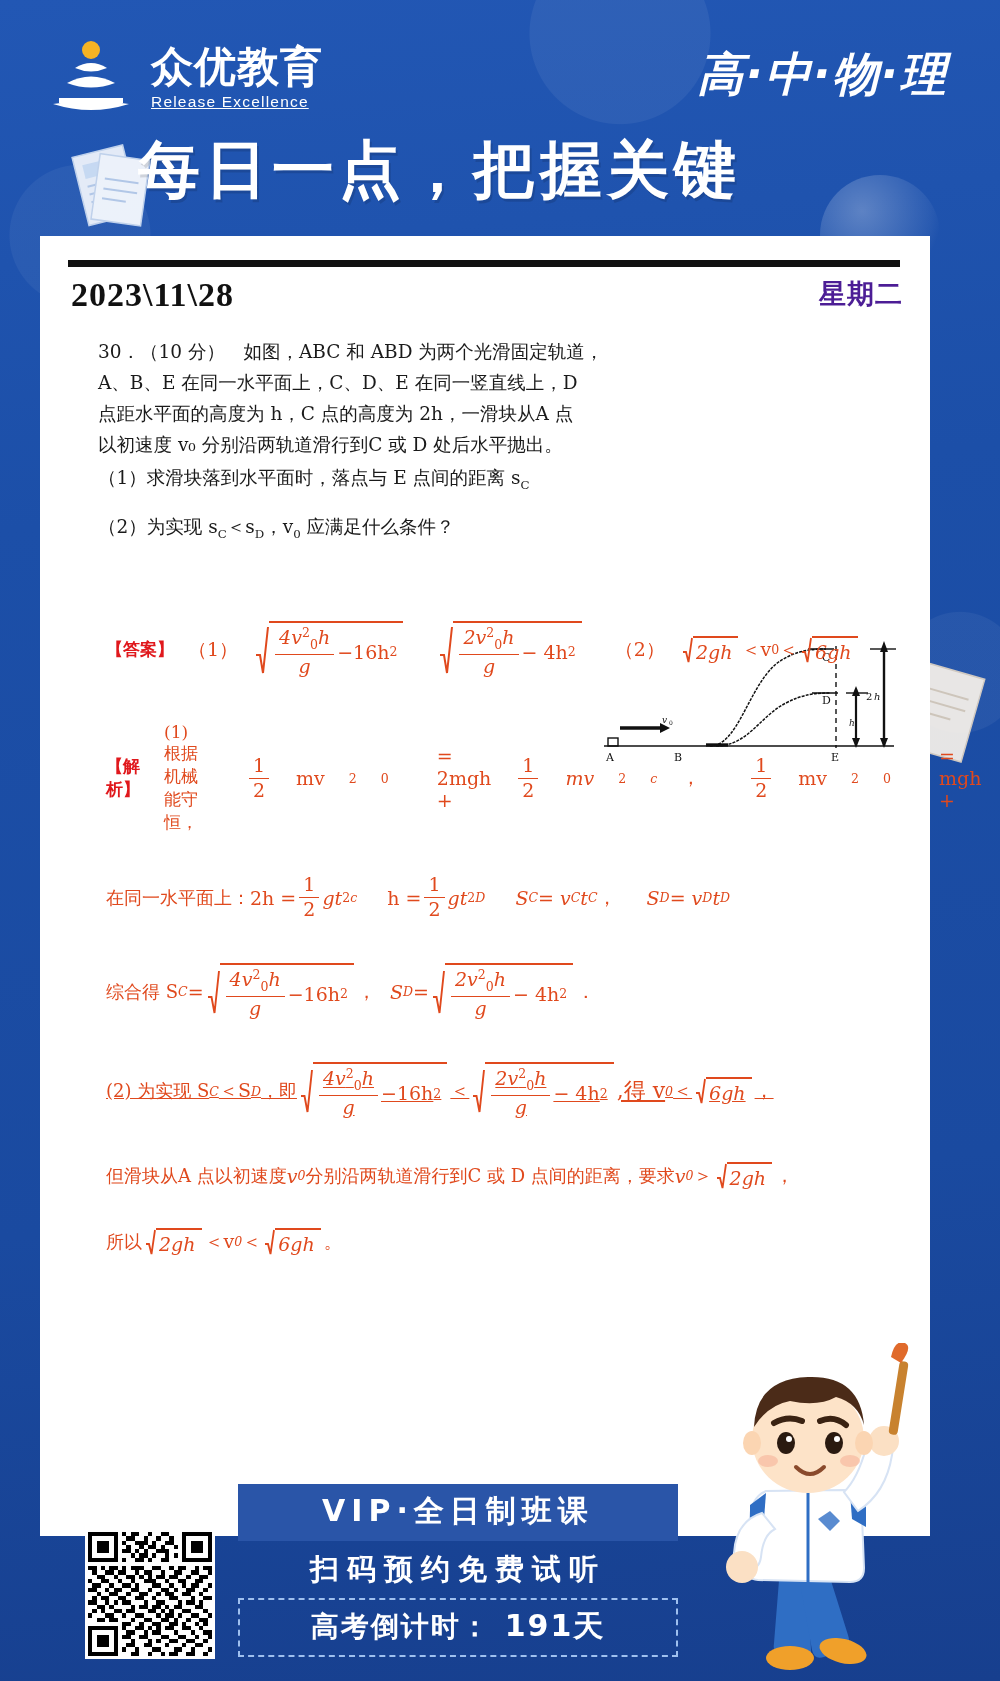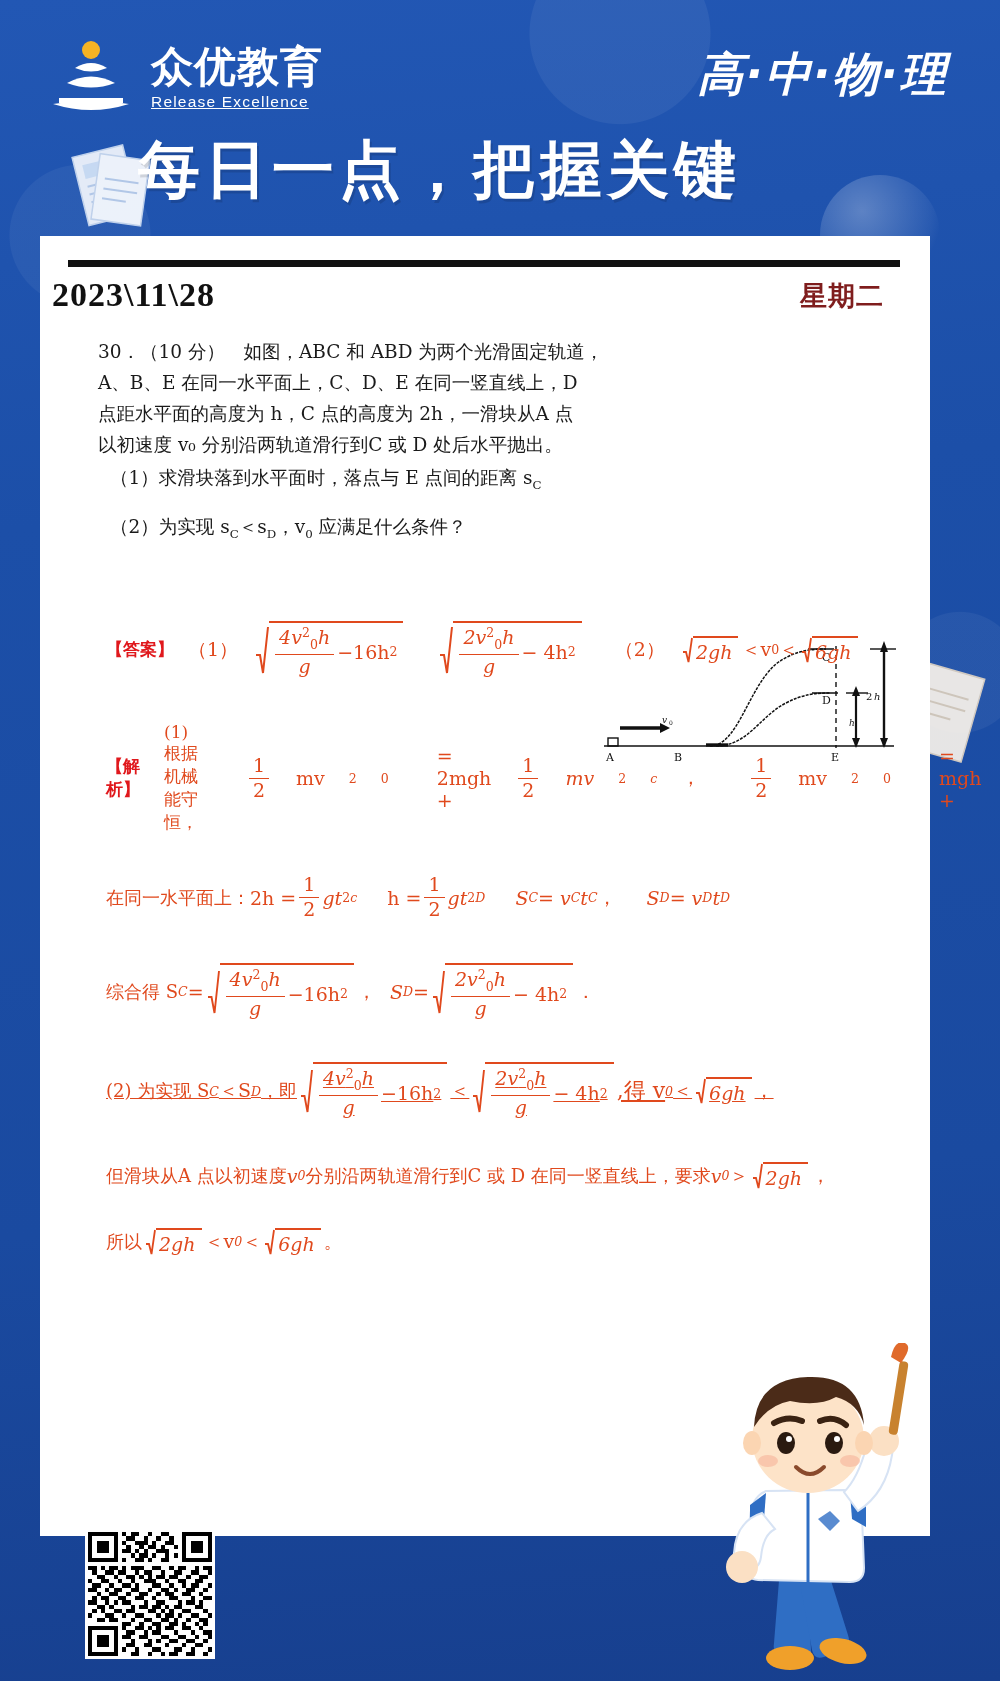--- a/index.html
+++ b/index.html
@@ -39,27 +39,27 @@
   .papers-deco { position: absolute; left: 70px; top: 140px; width: 90px; height: 90px; opacity: .95; }
   .bubble-deco { position: absolute; right: 60px; top: 175px; width: 120px; height: 120px;
     border-radius: 50%; background: radial-gradient(circle at 35% 30%, rgba(255,255,255,.28), rgba(255,255,255,.05) 60%, rgba(255,255,255,0) 70%); }
   
   .sheet {
     position: absolute; left: 40px; top: 236px;
     width: 890px; height: 1300px;
     background: #ffffff;
   }
   .rule { position: absolute; left: 28px; top: 24px; width: 832px; height: 7px; background: #111; }
-  .date-row { position: absolute; left: 12px; top: 40px; width: 832px; display: flex; justify-content: space-between; align-items: flex-end; }
+  .date-row { position: absolute; left: 31px; top: 40px; width: 832px; display: flex; justify-content: space-between; align-items: flex-start; }
   .date { font-family: "Liberation Serif", serif; font-weight: bold; font-size: 34px; color: #111; letter-spacing: 1px; }
-  .weekday { font-family: "DejaVu Sans", sans-serif; font-weight: bold; font-size: 27px; color: #7f1d1d; letter-spacing: 1px; }
+  .weekday { font-family: "DejaVu Sans", sans-serif; font-weight: bold; font-size: 27px; color: #4c1d95; letter-spacing: 1px; }
   
   .question { position: absolute; left: 58px; top: 100px; width: 500px; color: #1a1a1a; }
   .q-line { font-size: 18.5px; line-height: 31px; font-family: "DejaVu Serif", serif; white-space: nowrap; }
-  .q-sub { margin-top: 2px; margin-left: 12px; }
+  .q-sub { margin-top: 2px; }
   .q-sub2 { margin-left: 38px; }
   sub { font-size: 0.64em; }
   
   .figure { position: absolute; left: 558px; top: 392px; width: 300px; height: 140px; }
   
   .solution { position: absolute; left: 66px; top: 385px; width: 800px; color: #e0491d; }
   .tag { color: #e0181c; font-family: "DejaVu Sans", sans-serif; font-weight: bold; font-size: 17px; }
   .sol-row { display: flex; align-items: center; flex-wrap: nowrap; font-size: 19px; font-family: "DejaVu Serif", serif; }
   .r0 { margin-bottom: 44px; }
   .r1 { margin-bottom: 40px; gap: 24px; }
@@ -468,21 +468,21 @@
           </span>
           <span class="body it">6gh</span>
         </span>
         <span>，</span>
       </div>
 
       <div class="sol-row r5">
         <span style="font-size:18px">但滑块从A 点以初速度</span>
         <span class="it">v</span>
           <span class="sb it">0</span>
-        <span style="font-size:18px">分别沿两轨道滑行到C 或 D 在同一竖直线上，要求</span>
+        <span style="font-size:18px">分别沿两轨道滑行到C 或 D 点间的距离，要求</span>
         <span class="it">v</span>
           <span class="sb it">0</span>
         <span>＞</span>
         <span class="sqrt">
           <span class="radic">
             <svg width="11" height="28" viewBox="0 0 11 28">
                 <path d="M1 16 L4 16 L6.5 26 L10 2" stroke="#e0491d" stroke-width="1.8" fill="none"></path>
               </svg>
           </span>
           <span class="body it">2gh</span>
@@ -727,20 +727,27 @@
           <rect x="10" y="28" width="2" height="1"></rect>
             <rect x="14" y="28" width="1" height="1"></rect>
             <rect x="17" y="28" width="1" height="1"></rect>
             <rect x="19" y="28" width="2" height="1"></rect>
             <rect x="23" y="28" width="2" height="1"></rect>
             <rect x="27" y="28" width="1" height="1"></rect>
         </g>
       </svg>
     </div>
 
+    <div class="vip-block">
+      <div class="vip-bar">VIP·全日制班课</div>
+      <div class="vip-sub">扫码预约免费试听</div>
+      <div class="countdown">
+        <span>高考倒计时：</span><span class="num">191天</span>
+      </div>
+    </div>
 
     <span class="mascot">
       <svg viewBox="0 0 290 330" width="290" height="330">
 
         <path d="M118 225 L112 300 q-2 12 10 14 l18 2 q10 1 9 -9 l-4 -80 z" fill="#2f6ec4"></path>
         <path d="M165 225 L186 292 q4 12 -7 16 l-17 6 q-10 3 -12 -7 l-14 -78 z" fill="#2f6ec4"></path>
 
         <ellipse cx="128" cy="315" rx="24" ry="12" fill="#f0a02a"></ellipse>
         <ellipse cx="181" cy="308" rx="24" ry="12" fill="#f0a02a" transform="rotate(14 181 308)"></ellipse>
 

